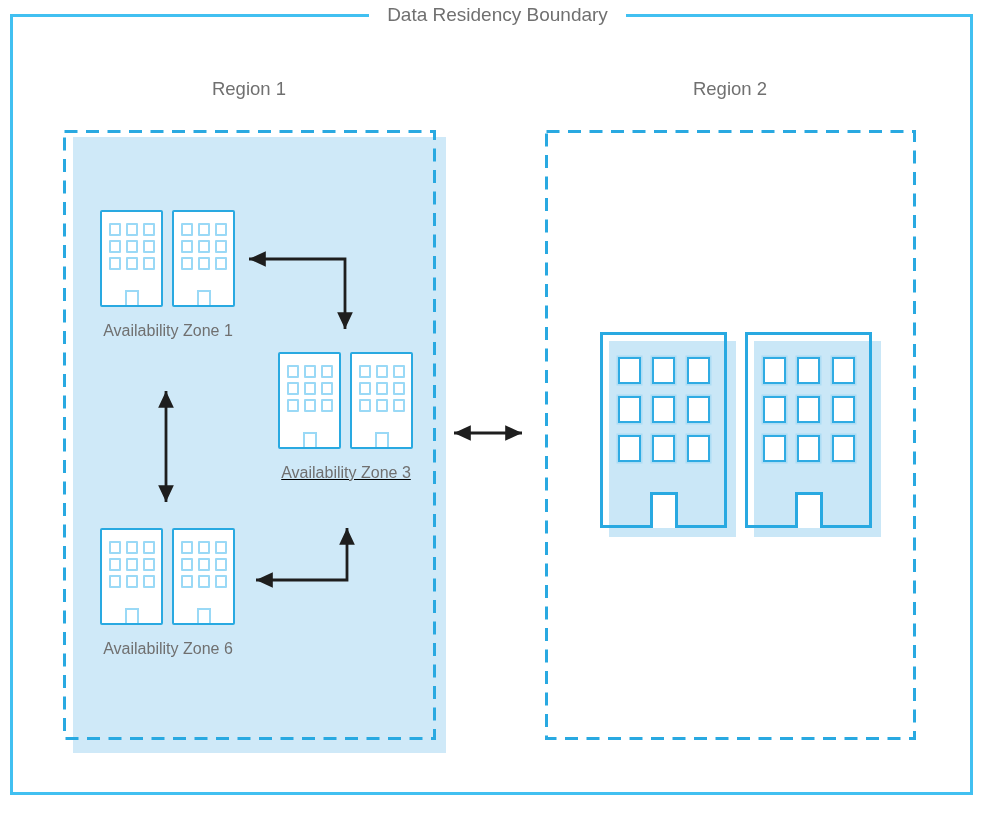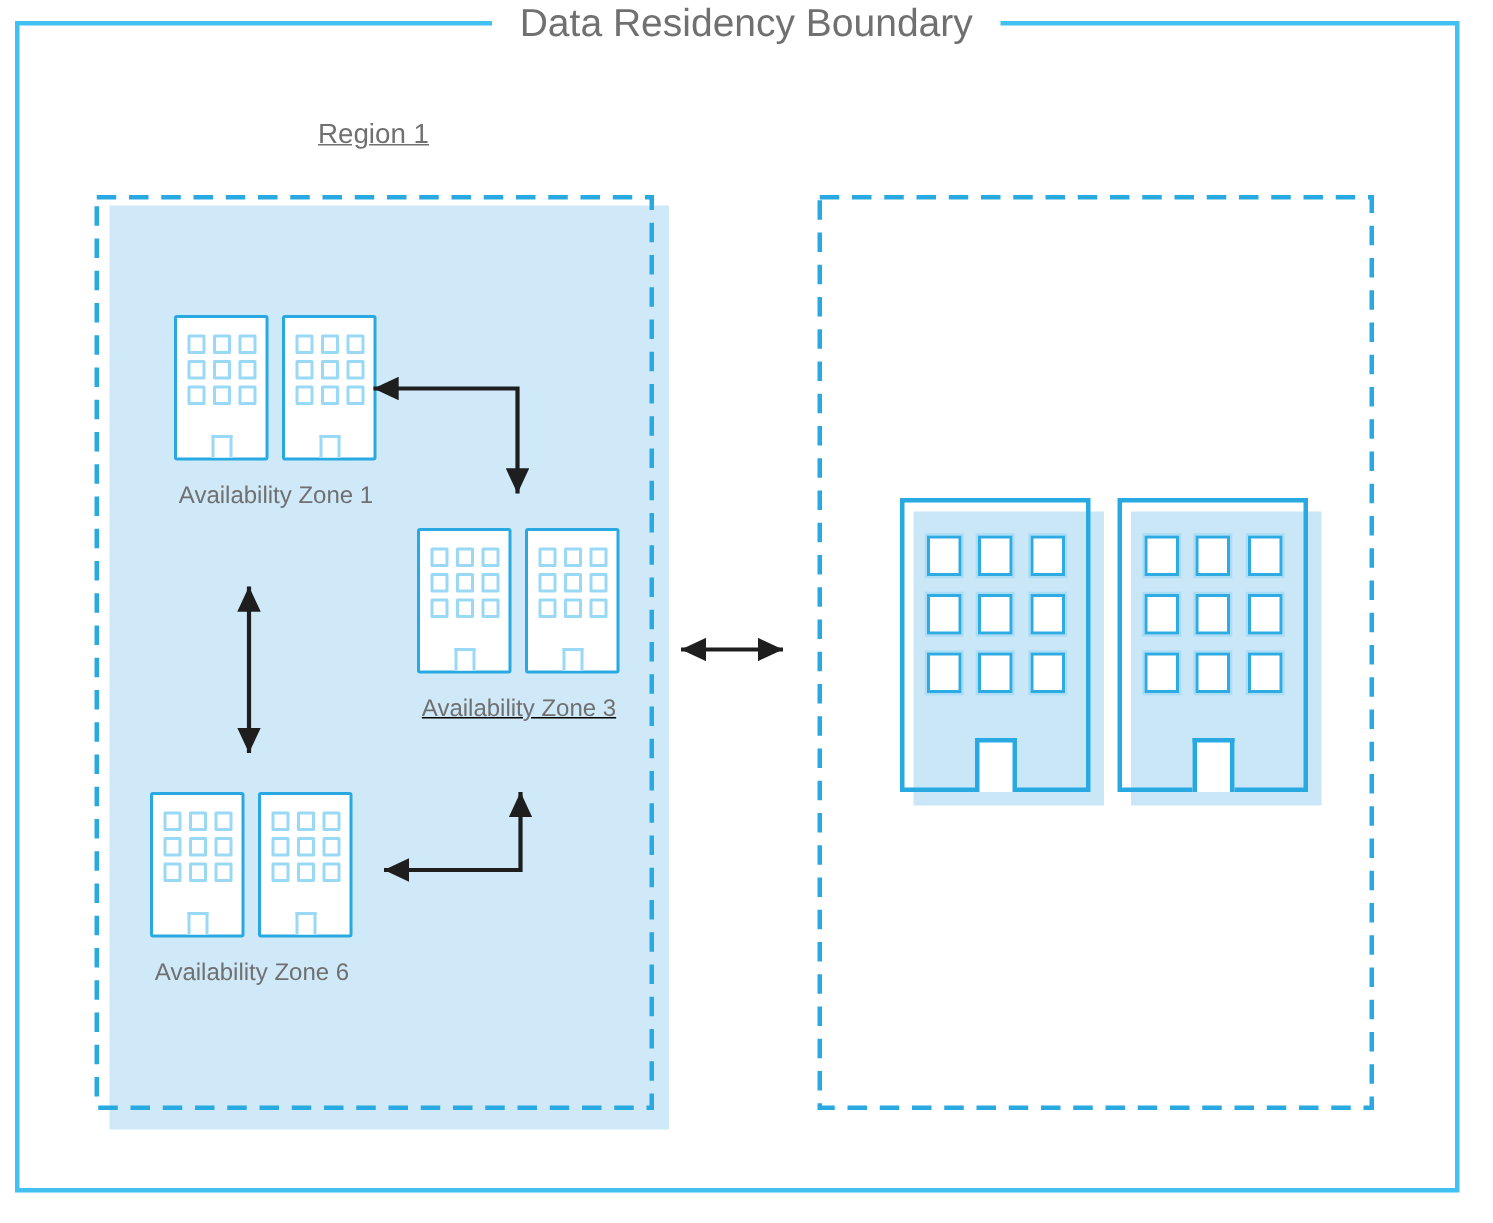--- a/index.html
+++ b/index.html
@@ -32,42 +32,42 @@
   .title-wrap {
     position: absolute;
     left: 0; right: 0; top: 4px;
     text-align: center;
     z-index: 5;
   }
   .title-wrap span {
     display: inline-block;
     background: #fff;
     padding: 0 18px;
-    font-size: 26px;
+    font-size: 19px;
     line-height: 22px;
     color: var(--text);
   }
   .region-label {
     position: absolute;
     top: 78px;
     text-align: center;
     font-size: 18.5px;
     color: var(--text);
   }
-  .region-label.r1 { left: 63px; width: 372px; text-decoration: underline; }
+  .region-label.r1 { left: 63px; width: 372px; }
   .region-label.r2 { left: 545px; width: 370px; }
   .region1-fill {
     position: absolute;
     left: 73px; top: 137px;
     width: 373px; height: 616px;
     background: var(--region1-fill);
   }
   
   .zone { position: absolute; width: 136px; z-index: 2; }
-  .zone-z1 { left: 116px; top: 210px; }
+  .zone-z1 { left: 100px; top: 210px; }
   .zone-z3 { left: 278px; top: 352px; text-decoration: underline; }
   .zone-z2 { left: 100px; top: 528px; }
   .bldg-row { display: flex; gap: 9px; }
   .bldg-s {
     position: relative;
     width: 63px; height: 97px;
     background: #fff;
     border: 2px solid var(--building-stroke);
     border-radius: 2px;
   }
@@ -169,20 +169,21 @@
 
 <div class="canvas">
 
   <div class="outer-box"></div>
 
   <div class="title-wrap">
     <span>Data Residency Boundary</span>
   </div>
 
   <div class="region-label r1">Region 1</div>
+  <div class="region-label r2">Region 2</div>
 
   <div class="region1-fill"></div>
 
   <div class="zone zone-z1">
     <div class="bldg-row">
       <div class="bldg-s">
         <div class="windows">
             <span class="win"></span>
             <span class="win"></span>
             <span class="win"></span>

